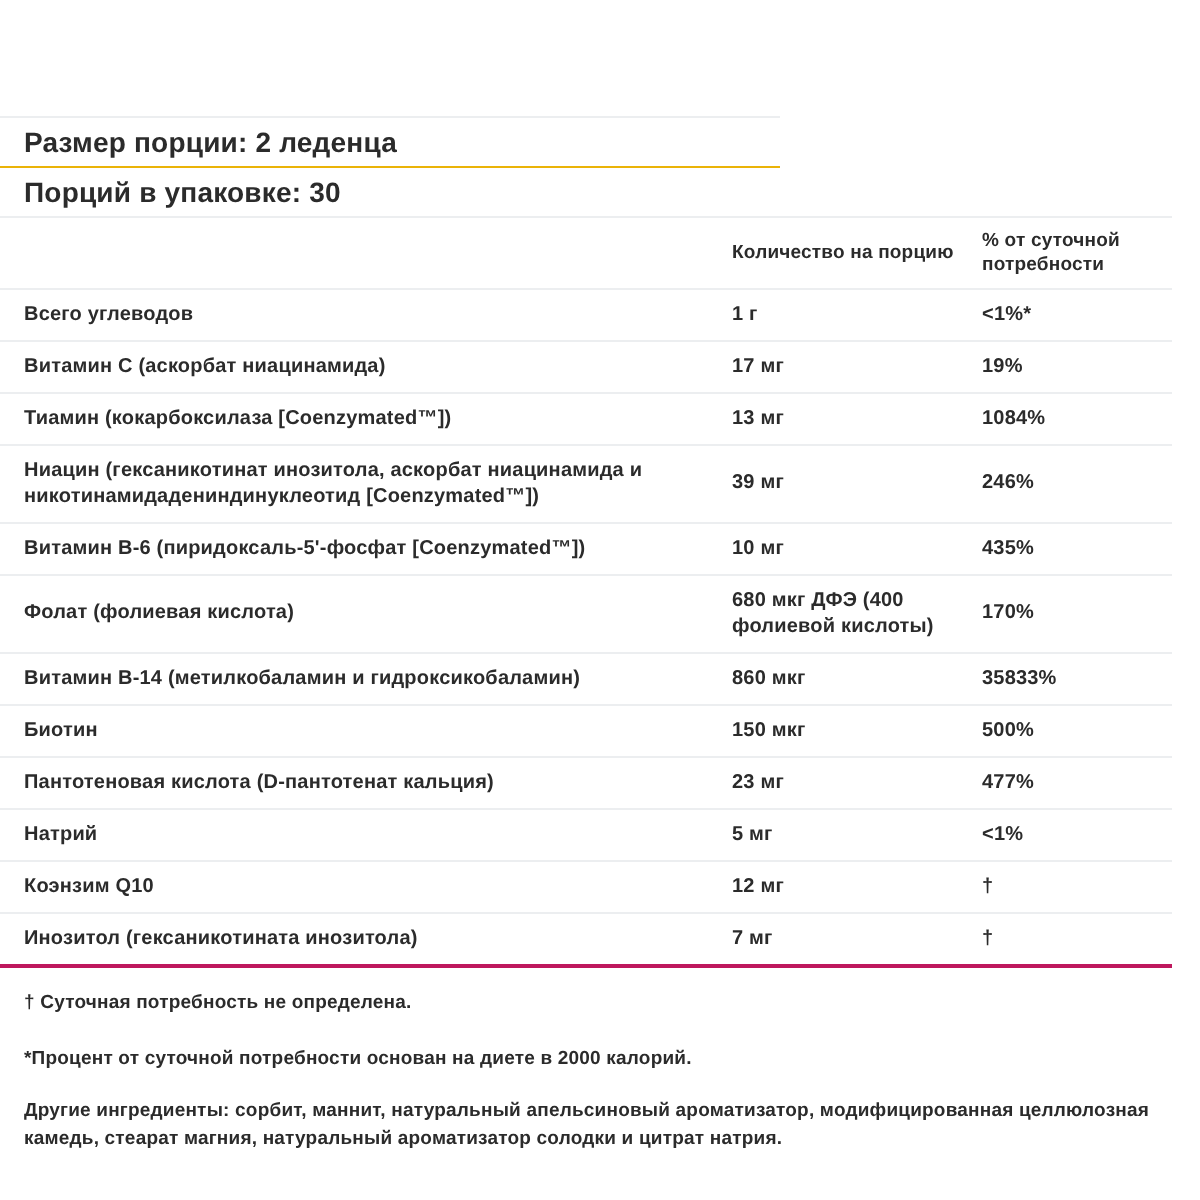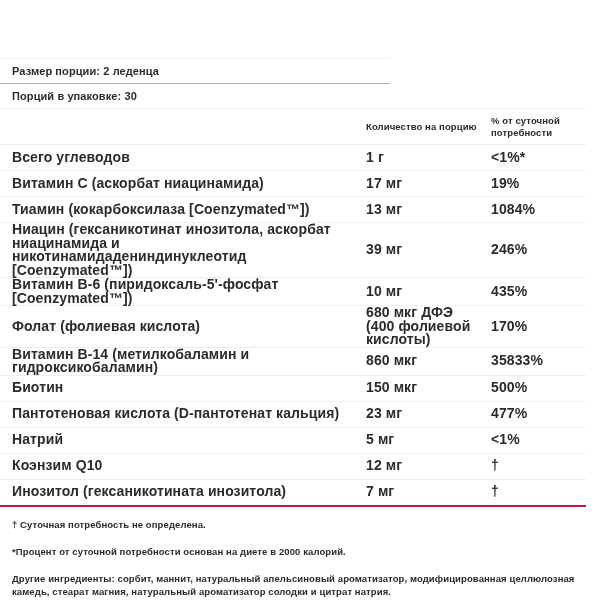--- a/index.html
+++ b/index.html
@@ -36,21 +36,21 @@
     box-sizing: border-box;
   }
   .serving-row.first {
     border-top: 1px solid #eceef0;
   }
   
   .serving-block .serving-row {
     width: 390px;
   }
   .serving-text {
-    font-size: 11px;
+    font-size: 14px;
     font-weight: 700;
     letter-spacing: 0.1px;
     line-height: 12px;
     white-space: nowrap;
   }
 
   
   .nutri-table {
     width: 586px;
     border-collapse: collapse;
@@ -75,21 +75,21 @@
     font-weight: 700;
     line-height: 12px;
     letter-spacing: 0.1px;
     vertical-align: middle;
   }
   .nutri-table thead th.h-name   { padding-left: 12px; }
   .nutri-table thead th.h-amount { padding-left: 0px; }
   .nutri-table thead th.h-dv     { padding-left: 0px; }
 
   .nutri-table tbody td {
-    font-size: 14px;
+    font-size: 10px;
     font-weight: 700;
     line-height: 13.5px;
     letter-spacing: 0.1px;
     height: 25px;
   }
   .nutri-table tbody td.t-name   { padding-left: 12px; padding-right: 14px; }
   .nutri-table tbody td.t-amount { padding-right: 10px; }
   .nutri-table tbody td.t-dv     { padding-right: 8px; }
 
   .nutri-table tbody tr.two-line td { height: 38px; }

